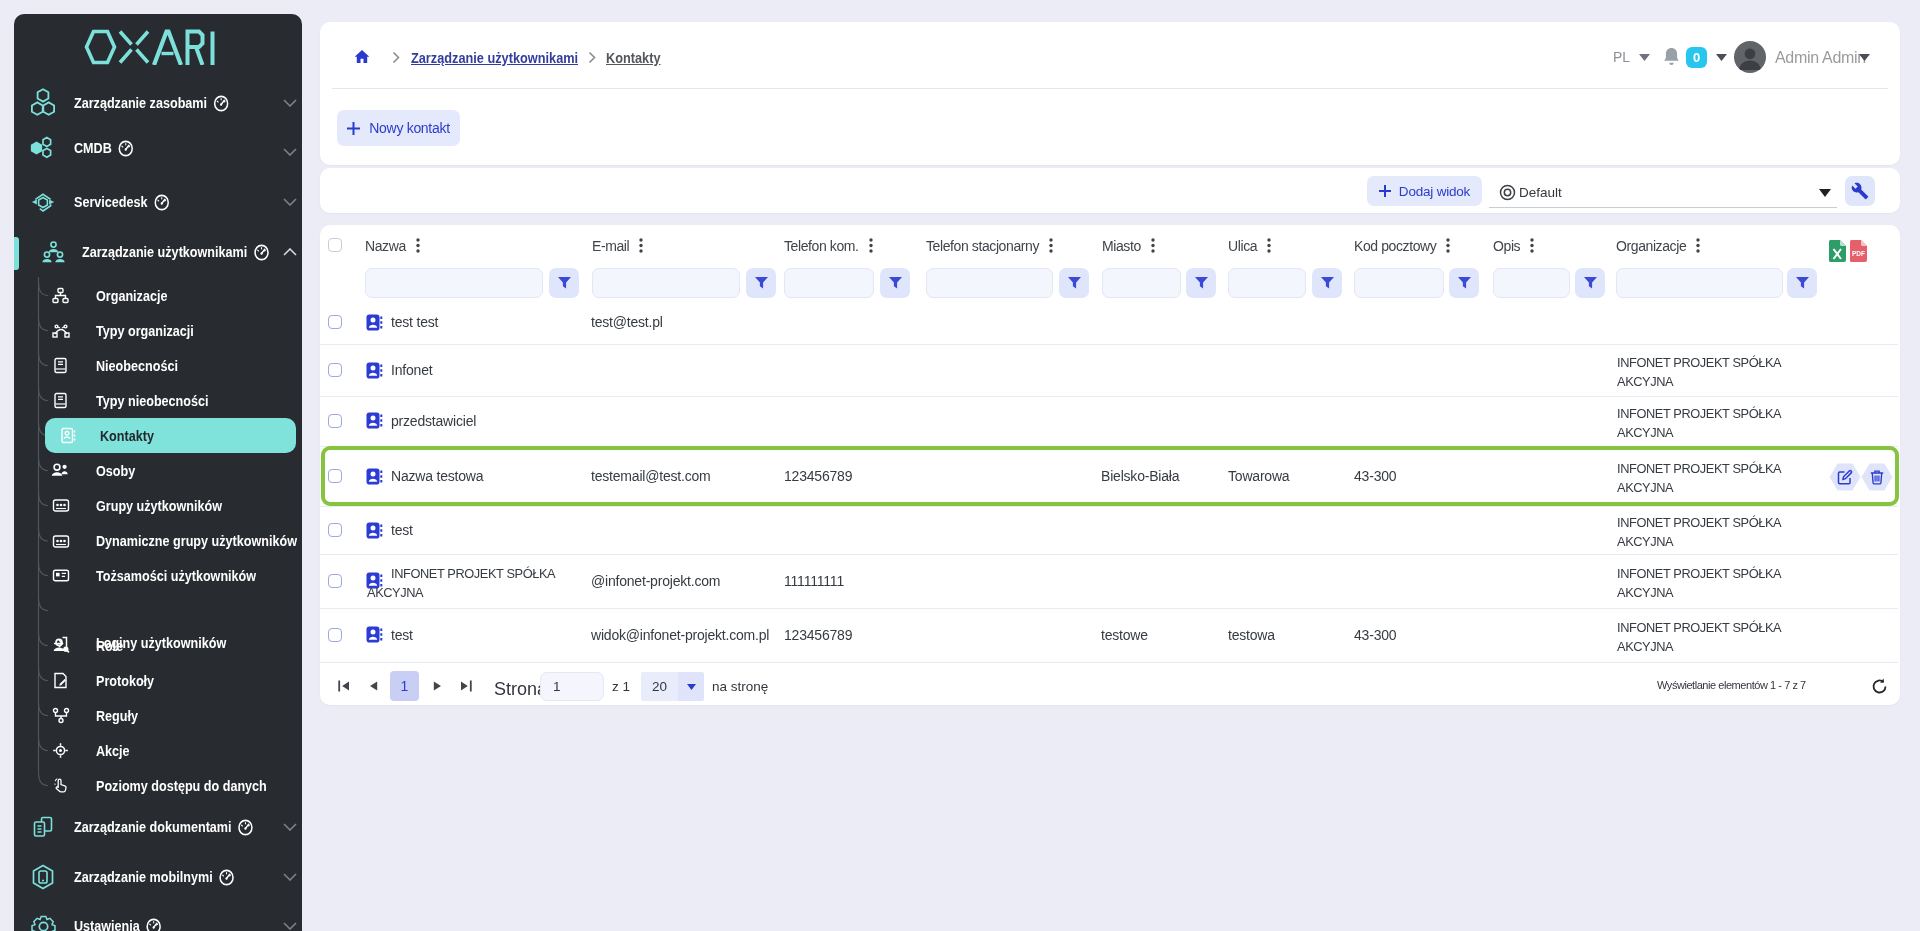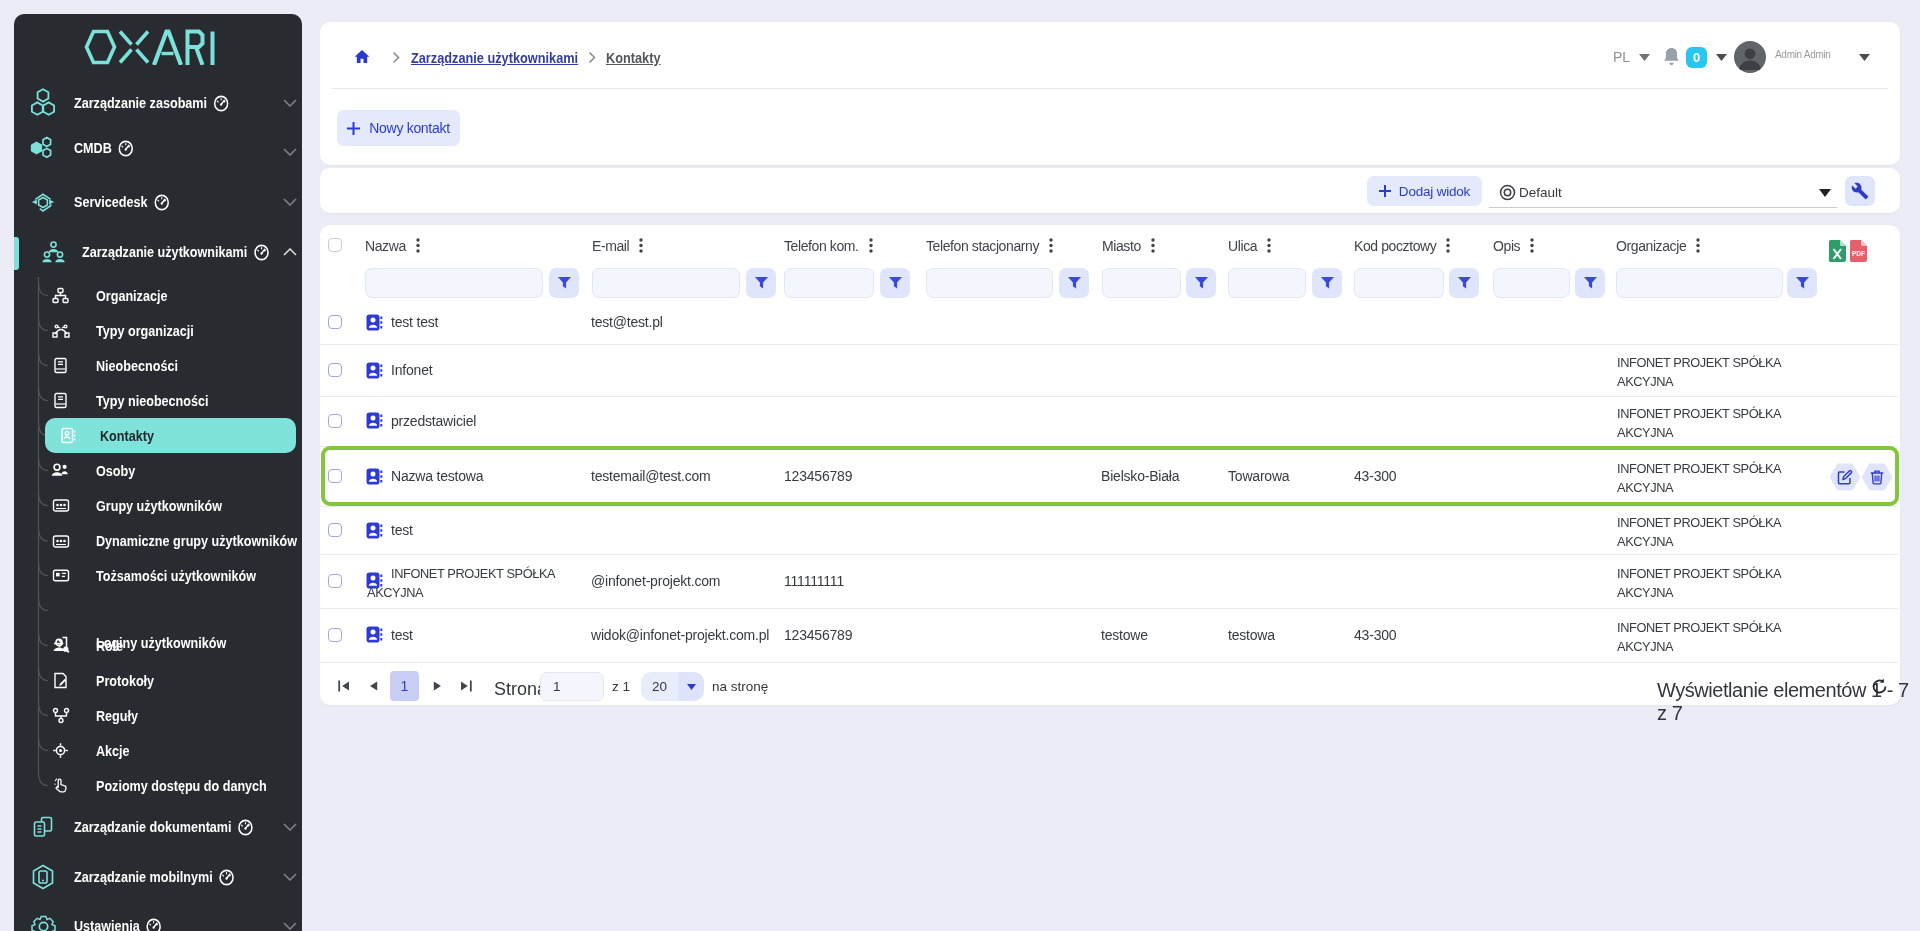--- a/index.html
+++ b/index.html
@@ -350,21 +350,21 @@
       <clipPath id="avc">
         <circle cx="16" cy="16" r="16"></circle>
       </clipPath>
     </defs>
     <circle cx="16" cy="16" r="16" fill="#616569"></circle>
     <g clip-path="url(#avc)">
       <circle cx="16" cy="12.8" r="5.4" fill="#3c4045"></circle>
       <path d="M16 19.5 c6 0 10.5 4 11 9.5 L5 29 c.5 -5.5 5 -9.5 11 -9.5 Z" fill="#3c4045"></path>
     </g>
   </svg>
-<div class="abs" style="left:1775px;top:49px;font-size:10px;letter-spacing:-0.3px;color:#9b9b9d">Admin Admin</div>
+<div class="abs" style="left:1775px;top:49px;font-size:16px;letter-spacing:-0.3px;color:#9b9b9d">Admin Admin</div>
 <svg class="abs" style="left:1859px;top:54px" width="11" height="7" viewBox="0 0 11 7">
     <path d="M0 0 H11 L5.5 7 Z" fill="#4a4e54"></path>
   </svg>
 <div class="abs" style="left:332px;top:88px;width:1556px;height:1px;background:#e6e7ee"></div>
 <div class="abs" style="left:337px;top:110px;width:123px;height:36px;background:#e4e9fc;border-radius:7px;display:flex;align-items:center;justify-content:center;color:#2b3ccd;font-size:14px;letter-spacing:-0.3px">
 <svg width="13" height="13" viewBox="0 0 13 13" style="margin-right:9px">
       <path d="M6.5 0 V13 M0 6.5 H13" stroke="#2b3ccd" stroke-width="2"></path>
     </svg>Nowy kontakt</div>
 <div class="card" style="left:320px;top:168px;width:1580px;height:45px"></div>
 <div class="abs" style="left:1367px;top:176px;width:115px;height:30px;background:#e4e9fc;border-radius:7px;display:flex;align-items:center;justify-content:center;color:#2b3ccd;font-size:13.5px;letter-spacing:-0.2px">
@@ -611,25 +611,25 @@
 <svg class="abs" style="left:433px;top:681px" width="9" height="10" viewBox="0 0 9 10">
     <path d="M0.8 0.5 V9.5 L8 5 Z" fill="#42464c"></path>
   </svg>
 <svg class="abs" style="left:460px;top:680px" width="12" height="12" viewBox="0 0 12 12">
     <path d="M1 1.5 V10.5 L7.8 6 Z" fill="#42464c"></path>
     <path d="M10.8 0.5 V11.5" stroke="#42464c" stroke-width="1.8"></path>
   </svg>
 <div class="abs" style="left:494px;top:679px;font-size:18px;color:#33373d">Strona</div>
 <div class="abs" style="left:540px;top:672px;width:64px;height:29px;background:#f5f6fd;border:1px solid #e4e7f5;border-radius:7px;font-size:13.5px;color:#33373d;display:flex;align-items:center;padding-left:12px">1</div>
 <div class="abs" style="left:612px;top:679px;font-size:13.5px;color:#33373d">z 1</div>
-<div class="abs" style="left:641px;top:672px;width:63px;height:29px;border-radius:10px;overflow:hidden;display:flex">
+<div class="abs" style="left:641px;top:672px;width:63px;height:29px;border-radius:2px;overflow:hidden;display:flex">
 <div style="width:37px;background:#e9ecfb;display:flex;align-items:center;justify-content:center;font-size:13.5px;color:#33373d">20</div>
 <div style="width:26px;background:#dfe4fa;display:flex;align-items:center;justify-content:center">
       <svg width="9" height="6" viewBox="0 0 9 6">
         <path d="M0 0 H9 L4.5 6 Z" fill="#2b3ccd"></path>
       </svg>
     </div>
   </div>
 <div class="abs" style="left:712px;top:679px;font-size:13.5px;color:#33373d">na stronę</div>
-<div class="abs" style="left:1657px;top:679px;font-size:20px;letter-spacing:-0.45px;color:#33373d">Wyświetlanie elementów 1 - 7 z 7</div>
+<div class="abs" style="left:1657px;top:679px;font-size:11px;letter-spacing:-0.45px;color:#33373d">Wyświetlanie elementów 1 - 7 z 7</div>
 <svg class="abs" style="left:1871px;top:678px" width="17" height="17" viewBox="0 0 17 17" fill="none">
     <path d="M14.5 8.5 a6 6 0 1 1 -2 -4.5" stroke="#23272b" stroke-width="1.8"></path>
     <path d="M12.5 0.5 L13 4.5 L9 4.8 Z" fill="#23272b"></path>
   </svg>
 </body></html>

